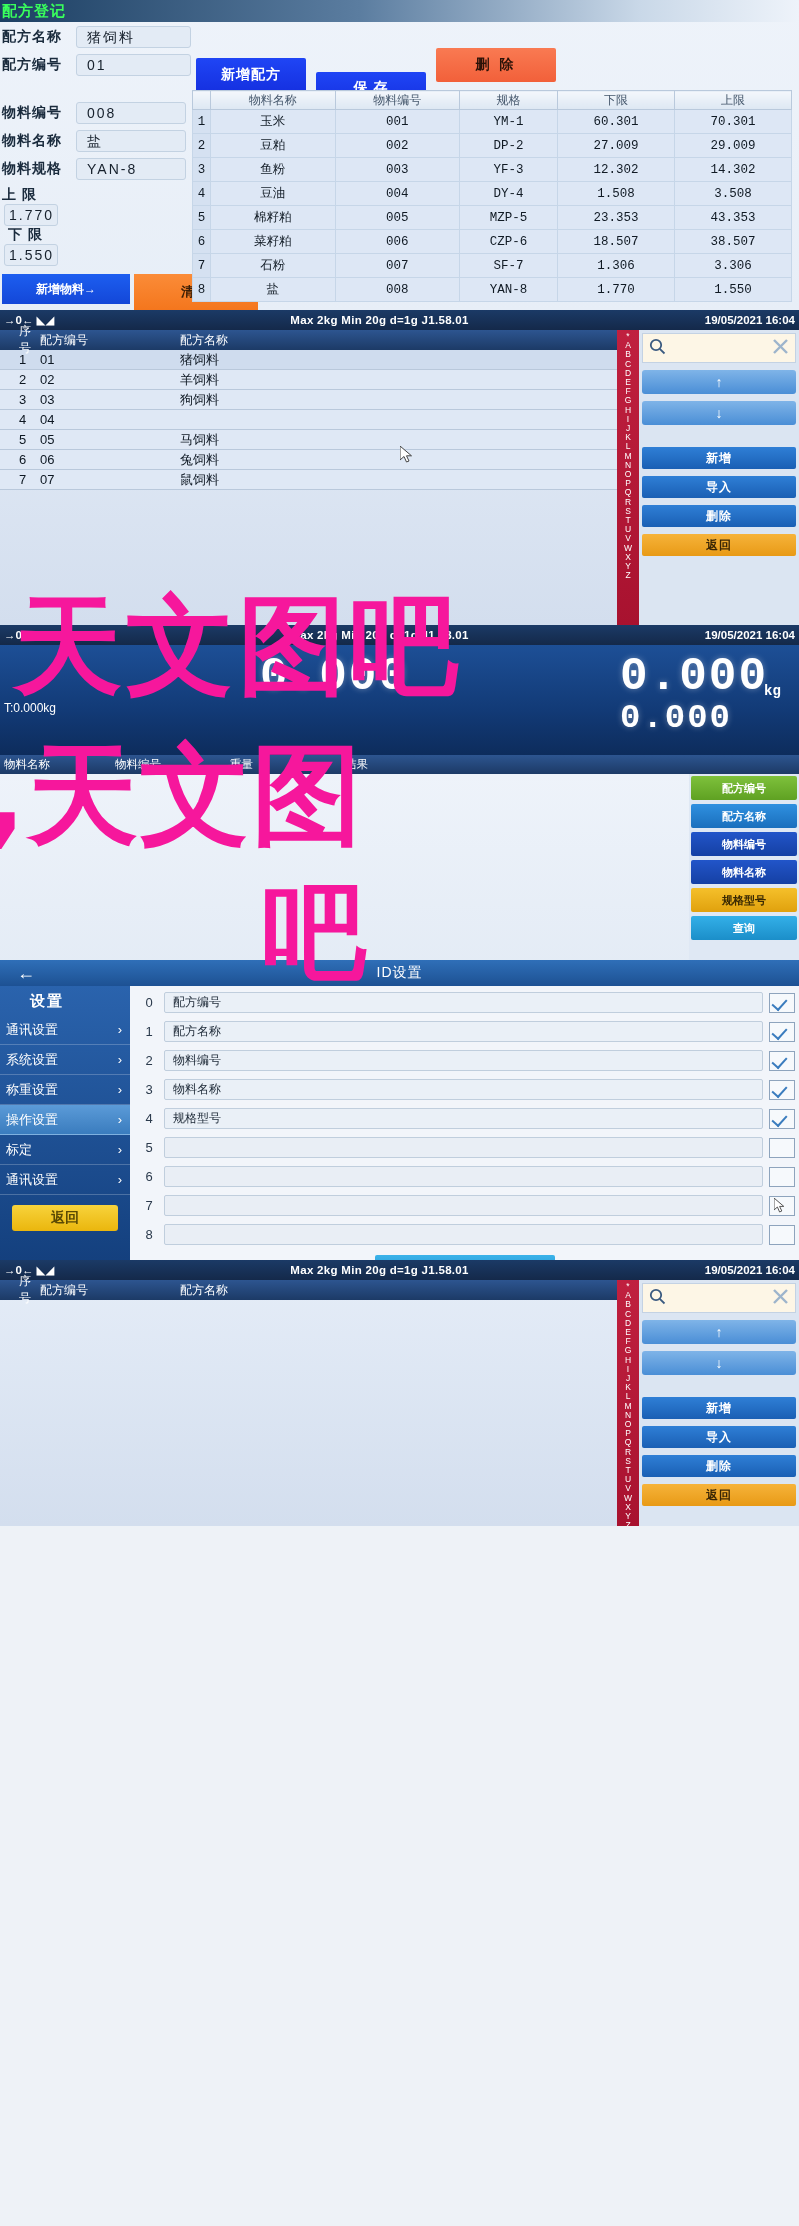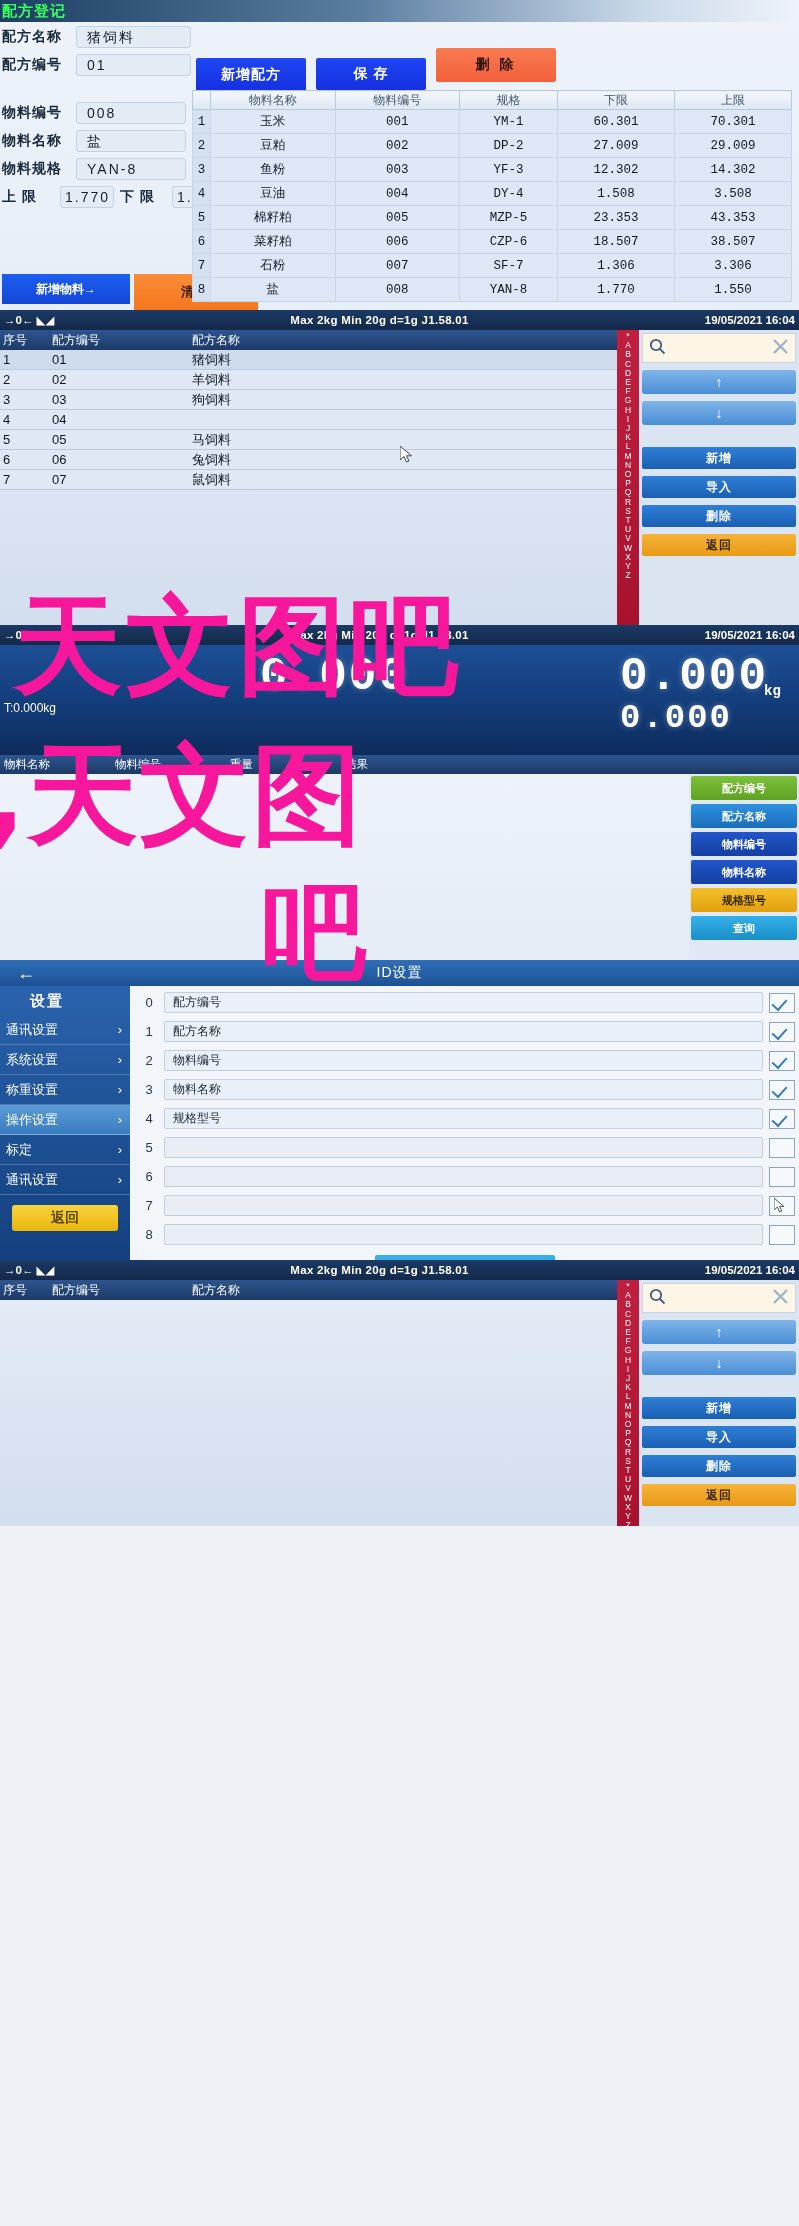--- a/index.html
+++ b/index.html
@@ -72,21 +72,21 @@
 
   
   #panel2 { height:315px; background:#dce6f3; }
   .p2-wrap { display:flex; height: 295px; }
   .p2-list { flex:1; background:linear-gradient(180deg,#e4ecf7,#d3deee); }
   .p2-head {
     background: linear-gradient(180deg,#2d5590 0%,#1c3a66 100%);
     color:#fff; font-size:12px; height:20px; display:flex; align-items:center;
   }
   .p2-head span, .p2-row span { display:block; }
-  .c-seq { width:52px; padding-left:3px; }
+  .c-seq { width:40px; padding-left:19px; }
   .c-code { width:140px; }
   .c-name { flex:1; }
   .p2-row {
     display:flex; align-items:center; height:20px; font-size:13px; color:#0d1722;
     border-bottom:1px solid #b9c8db; background:#dfe8f5;
   }
   .p2-row.sel { background:#cfdcee; }
   .alphabar {
     width:22px; background:linear-gradient(180deg,#c0203f 0%,#a8122f 100%);
     color:#fff; font-size:8.5px; text-align:center; line-height:9.2px;
@@ -189,36 +189,36 @@
     <div class="fldrow" style="left:2px;top:4px;">
       <span class="fldlab">配方名称</span>
       <span class="fldbox" style="width:115px">猪饲料</span>
     </div>
     <div class="fldrow" style="left:2px;top:32px;">
       <span class="fldlab">配方编号</span>
       <span class="fldbox" style="width:115px">01</span>
     </div>
 
     <div class="btn-blue" style="position:absolute;left:196px;top:26px;width:110px;height:34px">新增配方</div>
-    <div class="btn-blue" style="position:absolute;left:316px;top:26px;width:110px;height:32px">保  存</div>
+    <div class="btn-blue" style="position:absolute;left:316px;top:40px;width:110px;height:32px">保  存</div>
     <div class="btn-orange" style="position:absolute;left:436px;top:26px;width:120px;height:34px">删  除</div>
 
     <div class="fldrow" style="left:2px;top:80px;">
       <span class="fldlab">物料编号</span>
       <span class="fldbox" style="width:110px">008</span>
     </div>
     <div class="fldrow" style="left:2px;top:108px;">
       <span class="fldlab">物料名称</span>
       <span class="fldbox" style="width:110px">盐</span>
     </div>
     <div class="fldrow" style="left:2px;top:136px;">
       <span class="fldlab">物料规格</span>
       <span class="fldbox" style="width:110px">YAN-8</span>
     </div>
-    <div class="fldrow" style="left:2px;top:164px;">
+    <div class="fldrow" style="left:2px;top:164px;flex-direction:column;">
       <span class="fldlab" style="width:58px">上    限</span>
       <span class="fldbox" style="width:54px;padding-left:4px">1.770</span>
       <span class="fldlab" style="width:58px;padding-left:6px">下    限</span>
       <span class="fldbox" style="width:54px;padding-left:4px">1.550</span>
     </div>
 
     <div class="btn-blue2" style="position:absolute;left:2px;top:252px;width:128px;height:30px">新增物料→</div>
     <div class="btn-orange2" style="position:absolute;left:134px;top:252px;width:124px;height:36px">清除</div>
 
     <div style="position:absolute;left:192px;top:68px;width:600px;">

